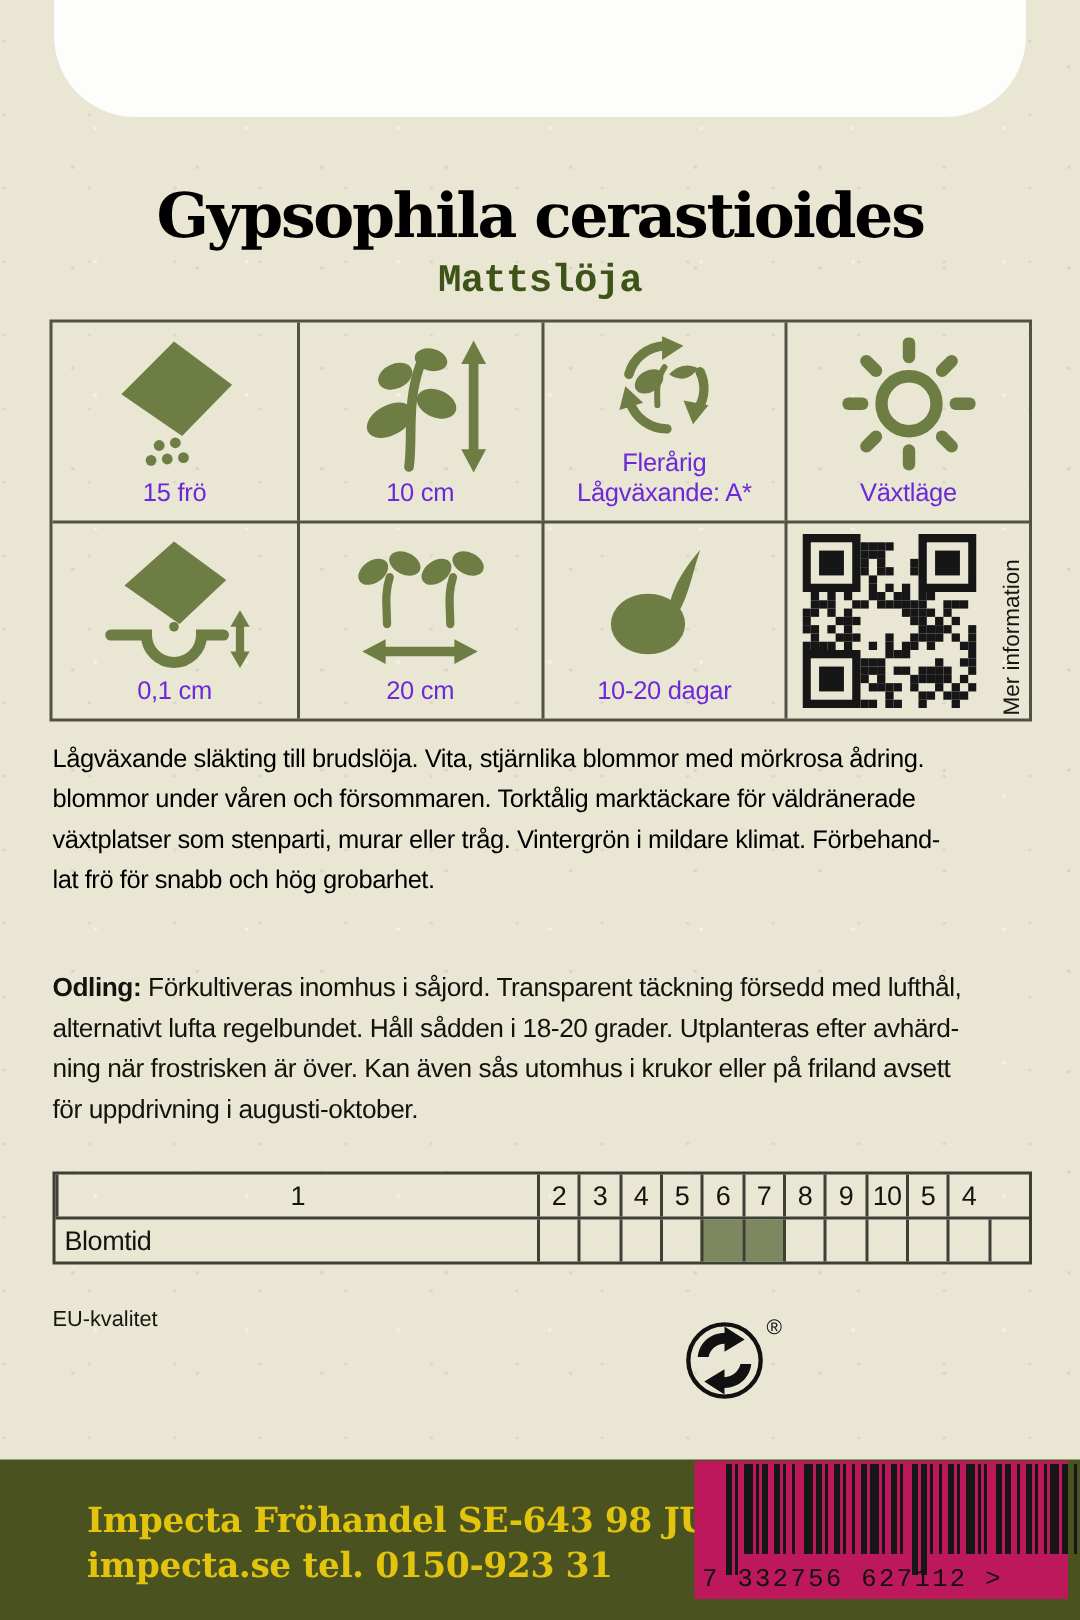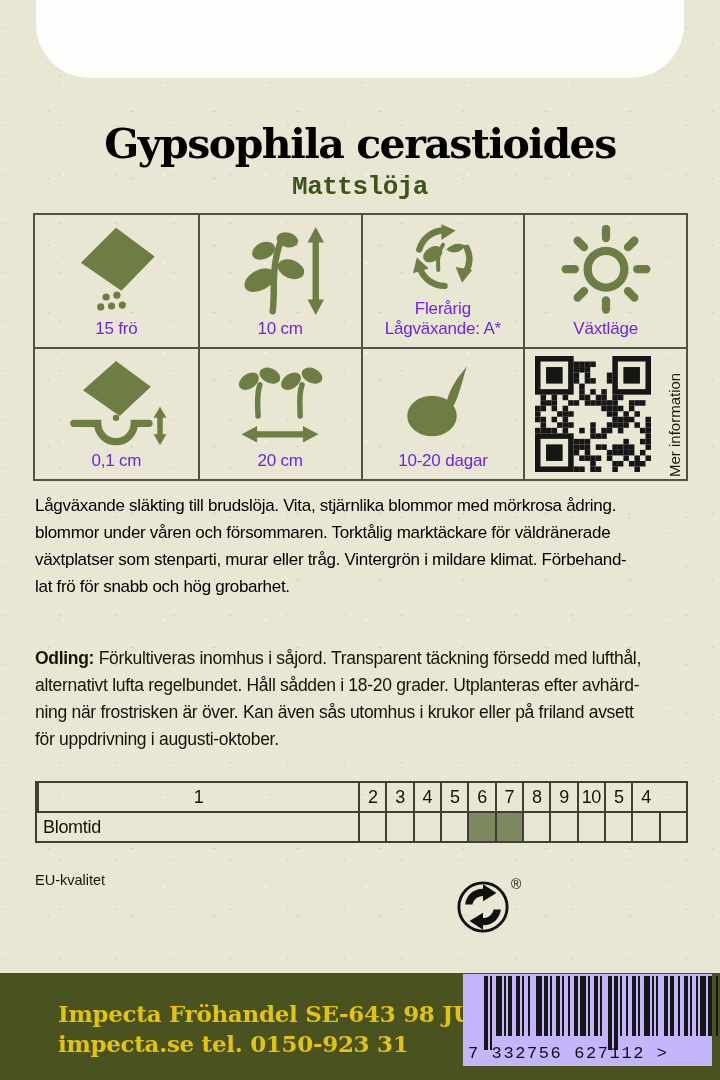--- a/index.html
+++ b/index.html
@@ -51,21 +51,21 @@
   .fill-dark{background:#4a531f}
   .fill-light{background:#7d8760}
 
   .eu{position:absolute;left:35px;top:872px;font-size:14.5px;color:#17170f}
   .greendot{position:absolute;left:456px;top:880px;width:84px;height:58px}
   .greendot .reg{position:absolute;left:55px;top:-4px;font-size:14px;color:#111}
 
   .bar{position:absolute;left:0;top:973px;width:720px;height:107px;background:#4a531f}
   .addr{position:absolute;left:58px;top:26px;font-family:"DejaVu Serif","Liberation Serif",serif;
     font-weight:bold;color:#e2c40e;font-size:23px;line-height:30px;letter-spacing:-0.3px}
-  .bc{position:absolute;left:463px;top:1px;width:249px;height:92px;background:#c4b5fd}
+  .bc{position:absolute;left:463px;top:1px;width:249px;height:92px;background:#be185d}
   .bars{position:absolute;left:21px;top:2px;display:flex;align-items:flex-start}
   .bars i{background:#161616;display:block}
   .bars i.s{background:transparent}
   .digits{position:absolute;left:5px;bottom:3px;width:218px;font-family:"Liberation Mono",monospace;
     font-size:17px;letter-spacing:1.6px;color:#111;white-space:nowrap}
 </style>
 </head>
 <body>
 
 <div>

